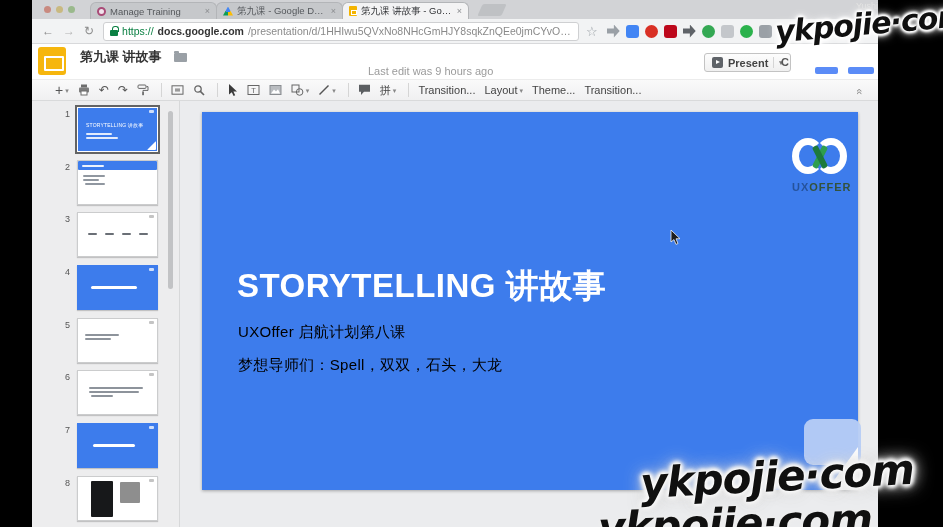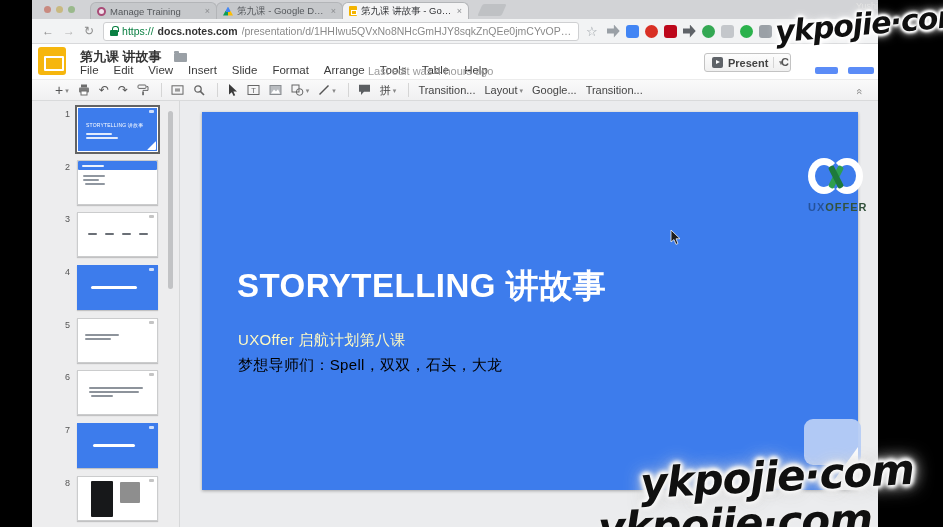--- a/index.html
+++ b/index.html
@@ -101,23 +101,23 @@
   .t6-2{left:11px;top:20px;width:50px;height:1.8px;background:#8d939b;}
   .t6-3{left:13px;top:24px;width:22px;height:1.8px;background:#8d939b;}
   .t7-line{left:15px;top:20px;width:42px;height:3px;background:#fff;border-radius:1.5px;}
   .t8-dark{left:13px;top:4px;width:22px;height:36px;background:#17181a;}
   .t8-light{left:42px;top:5px;width:20px;height:21px;background:#8e8e8e;}
 
   .main-col{flex:1;display:flex;flex-direction:column;min-width:0;}
   .canvas{flex:1;background:#ebecee;position:relative;}
   .slide{position:absolute;left:22px;top:11px;width:656px;height:378px;background:#3d7cec;box-shadow:0 1px 3px rgba(0,0,0,.3);}
   .slide-title{position:absolute;left:35px;top:152px;font-size:33px;font-weight:bold;color:#fff;letter-spacing:.5px;white-space:nowrap;}
-  .slide-course{position:absolute;left:36px;top:211px;font-size:15px;color:#fef9c3;letter-spacing:.3px;margin-top:8px;}
+  .slide-course{position:absolute;left:36px;top:211px;font-size:15px;color:#000000;letter-spacing:.3px;}
   .slide-mentors{position:absolute;left:36px;top:244px;font-size:15px;color:#000000;letter-spacing:.3px;}
-  .slide-logo{position:absolute;left:590px;top:44px;width:56px;height:62px;margin-left:16px;}
+  .slide-logo{position:absolute;left:590px;top:24px;width:56px;height:62px;}
   .logo-mark{position:relative;width:56px;height:42px;}
   .arc{position:absolute;width:32px;height:36px;border:7px solid #fff;border-radius:50%;top:2px;}
   .arc.left{left:0;border-right-color:transparent;transform:rotate(0deg);}
   .arc.right{left:23px;border-left-color:transparent;}
   .logo-x{position:absolute;left:19px;top:8px;width:18px;height:26px;}
   .logo-x span{position:absolute;left:6px;top:1px;width:6px;height:24px;border-radius:2px;display:block;}
   .logo-x .x1{background:#2e9e4f;transform:rotate(27deg);}
   .logo-x .x2{background:#1d7a3c;transform:rotate(-27deg);}
   .logo-text{margin-top:3px;font-size:11px;font-weight:bold;letter-spacing:1px;text-align:right;width:56px;}
   .lg-ux{color:rgba(18,48,88,.55);}
@@ -173,54 +173,42 @@
       <div class="newtab" style="position:absolute;left:442px;top:0;"></div>
     </div>
 
     <div class="urlrow">
       <span class="nav-btn">←</span>
       <span class="nav-btn fwd">→</span>
       <span class="nav-btn">↻</span>
       <div class="urlfield">
         <span class="lock-icon"></span>
         <span class="url-protocol">https://</span>
-          <span class="url-host">docs.notes.com</span>
+          <span class="url-host">docs.google.com</span>
           <span class="url-path">/presentation/d/1HHIwu5QVxNo8NHcGmHJY8sqkZnQEe0jmCYvOPB3B4hM/edit#slide=id...</span>
       </div>
       <span class="star-icon">☆</span>
       <div class="extensions">
           <span class="ext" style="background: rgb(154, 160, 166); border-radius: 3px; clip-path: polygon(0px 70%, 55% 70%, 55% 100%, 100% 50%, 55% 0px, 55% 30%, 0px 30%);"></span>
           <span class="ext" style="background: rgb(66, 133, 244); border-radius: 3px;"></span>
           <span class="ext" style="background: rgb(217, 48, 37); border-radius: 50%;"></span>
           <span class="ext" style="background: rgb(189, 8, 28); border-radius: 3px;"></span>
           <span class="ext" style="background: rgb(95, 99, 104); border-radius: 3px; clip-path: polygon(0px 70%, 55% 70%, 55% 100%, 100% 50%, 55% 0px, 55% 30%, 0px 30%);"></span>
           <span class="ext" style="background: rgb(52, 168, 83); border-radius: 50%;"></span>
           <span class="ext" style="background: rgb(196, 199, 203); border-radius: 3px;"></span>
           <span class="ext" style="background: rgb(43, 178, 76); border-radius: 50%;"></span>
           <span class="ext" style="background: rgb(154, 160, 166); border-radius: 3px;"></span>
         </div>
     </div>
 
     <div class="appheader">
       <div class="slides-logo"></div>
       <div class="doc-title">第九课 讲故事</div>
       <div class="folder-icon"></div>
-      <div class="menus">
-          <span class="menu-item">File</span>
-          <span class="menu-item">Edit</span>
-          <span class="menu-item">View</span>
-          <span class="menu-item">Insert</span>
-          <span class="menu-item">Slide</span>
-          <span class="menu-item">Format</span>
-          <span class="menu-item">Arrange</span>
-          <span class="menu-item">Tools</span>
-          <span class="menu-item">Table</span>
-          <span class="menu-item">Help</span>
-        </div>
-      <div class="last-edit">Last edit was 4 hours ago</div>
+      <div class="last-edit">Last edit was 9 hours ago</div>
       <div class="present-btn">
         <span class="present-play"></span>
         <span>Present</span>
         <span class="present-caret">▾</span>
       </div>
       <div class="comments-frag">C</div>
       <div class="share-frag f1"></div>
       <div class="share-frag f2"></div>
     </div>
 
@@ -331,21 +319,21 @@
         </div>
         <div class="tb-sep"></div>
         <div class="tb-item">
           <span class="tb-label">Transition...</span>
         </div>
         <div class="tb-item">
           <span class="tb-label">Layout</span>
           <span class="tb-caret">▾</span>
         </div>
         <div class="tb-item">
-          <span class="tb-label">Google...</span>
+          <span class="tb-label">Theme...</span>
         </div>
         <div class="tb-item">
           <span class="tb-label">Transition...</span>
         </div>
         <span class="collapse-btn">«</span>
     </div>
 
     <div class="workspace">
       <div class="filmstrip">
         <div class="film-scrollbar"></div>

